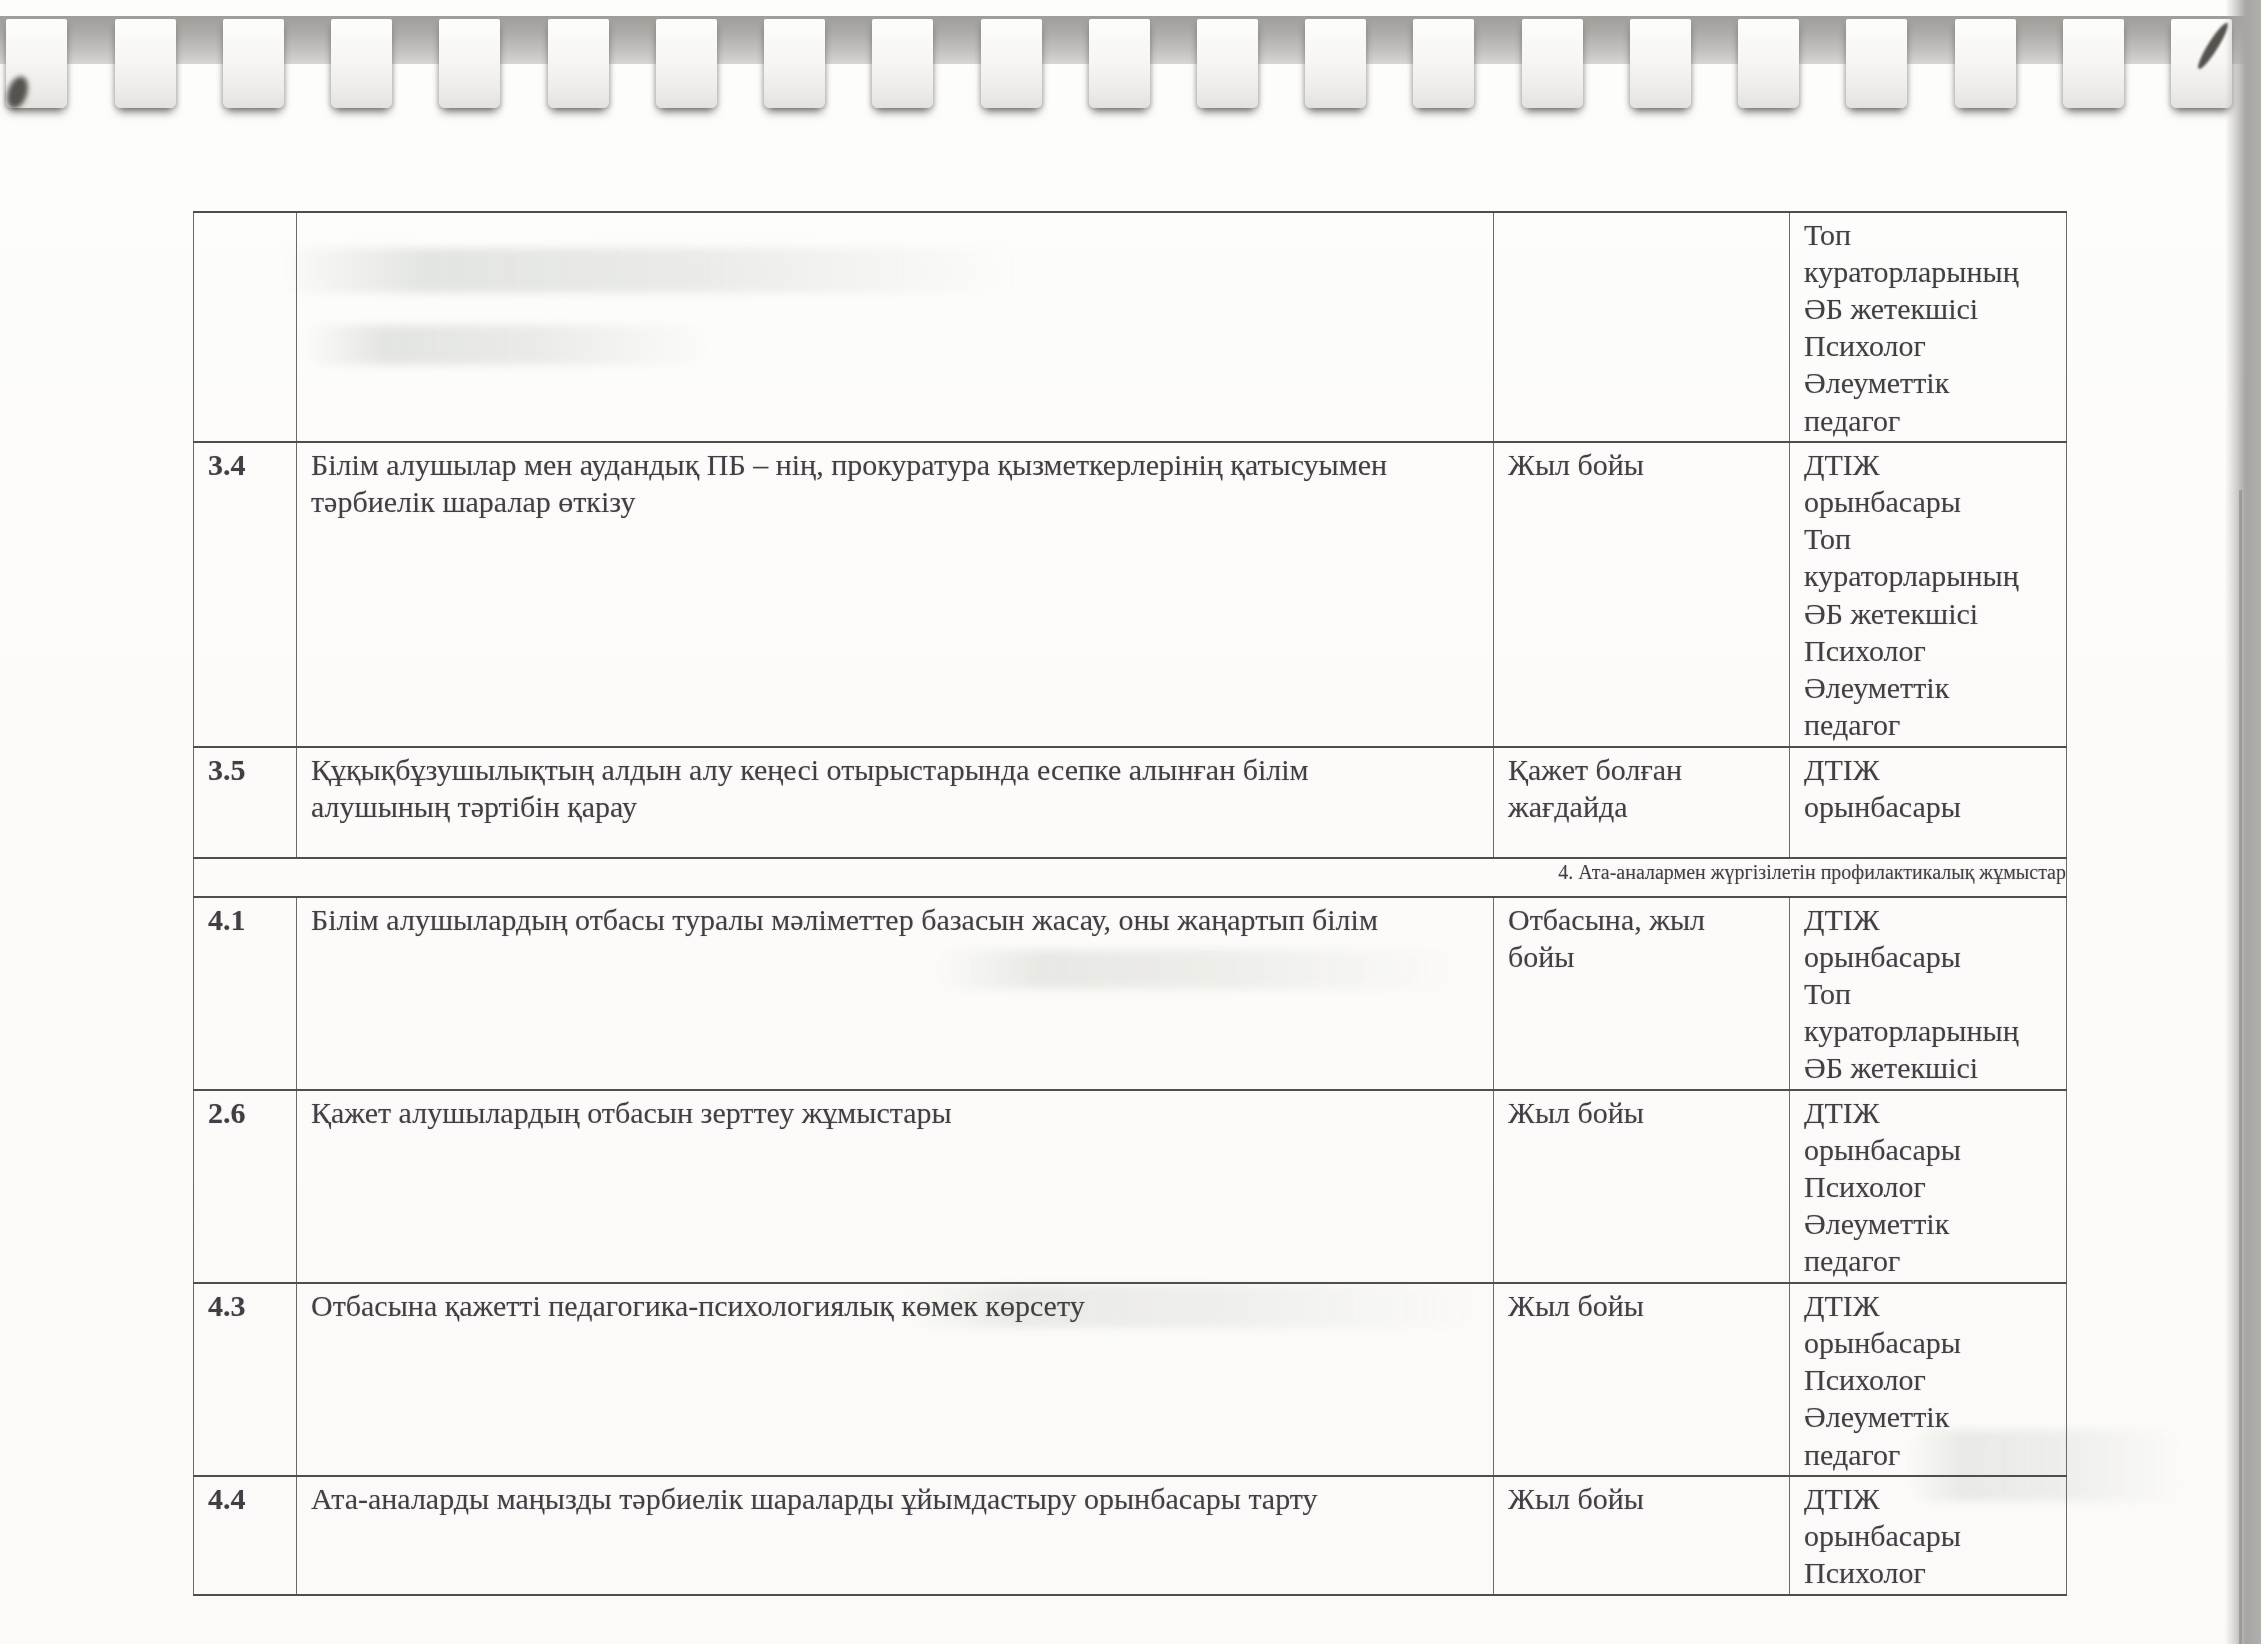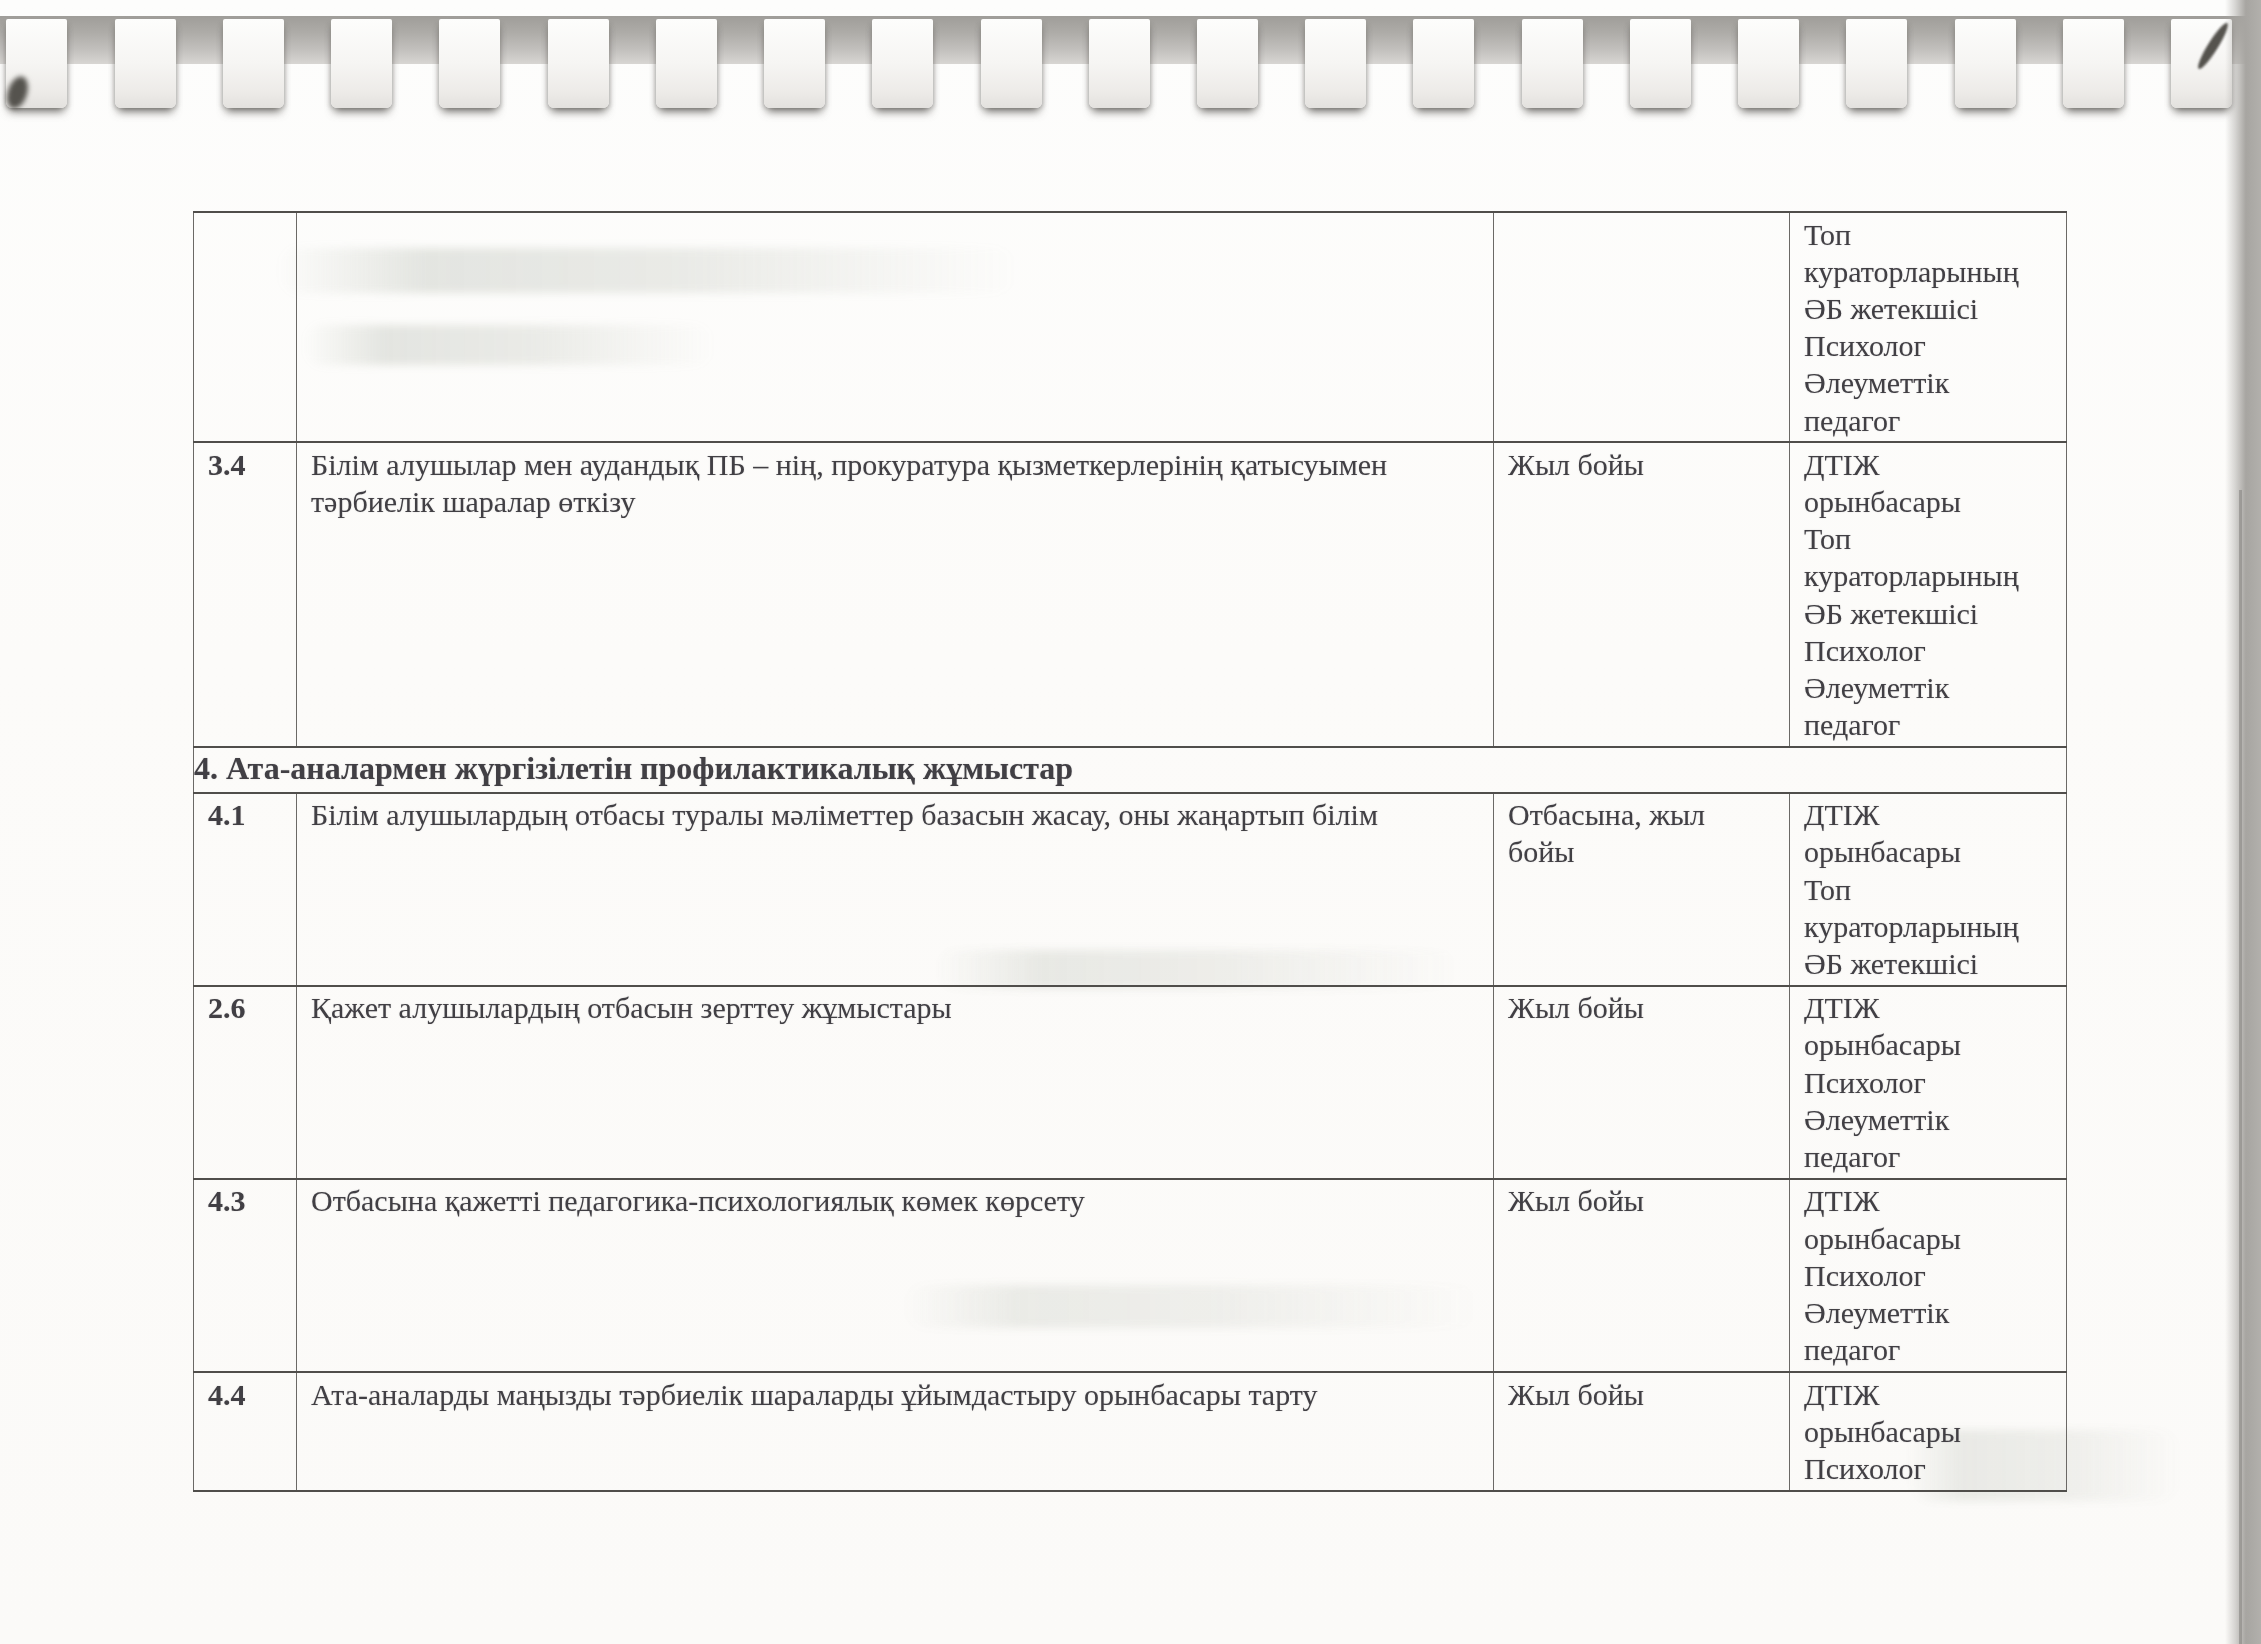--- a/index.html
+++ b/index.html
@@ -48,21 +48,21 @@
     border-top:2.6px solid #504e4b;border-bottom:2.6px solid #504e4b;
     vertical-align:top;padding:2.6px 9px 2.6px 14px;
     white-space:pre-line;overflow:hidden;
     text-shadow:0 0 1.3px rgba(65,63,68,.28);
   }
   table.sched{border:1.9px solid #514f4c;margin-top:30px;}
   td.c-num{padding-left:9px;padding-right:2.6px;font-weight:bold;}
   td.c-task{padding-right:19.3px;}
   td.c-resp{padding-top:5.2px;}
   tr.section-row td{
-    text-align:left;font-weight:bold;font-size:32px;padding:1.3px 0 2.6px 0;
+    text-align:right;font-weight:normal;font-size:20px;padding:1.3px 0 2.6px 0;
     white-space:normal;
   }
 </style>
 </head>
 <body>
 
 <div class="page">
 
   <div class="comb">
     <div class="comb-band"></div>
@@ -129,20 +129,29 @@
             <td class="c-time">Жыл бойы</td>
             <td class="c-resp">ДТІЖ
 орынбасары
 Топ
 кураторларының
 ӘБ жетекшісі
 Психолог
 Әлеуметтік
 педагог</td>
           </tr>
+          <tr style="height: 111px;">
+            <td class="c-num">3.5</td>
+            <td class="c-task">Құқықбұзушылықтың алдын алу кеңесі отырыстарында есепке алынған білім
+алушының тәртібін қарау</td>
+            <td class="c-time">Қажет болған
+жағдайда</td>
+            <td class="c-resp">ДТІЖ
+орынбасары</td>
+          </tr>
           <tr class="section-row" style="height: 39px;">
             <td colspan="4">4. Ата-аналармен жүргізілетін профилактикалық жұмыстар</td>
           </tr>
           <tr style="height: 183px;">
             <td class="c-num">4.1</td>
             <td class="c-task">Білім алушылардың отбасы туралы мәліметтер базасын жасау, оны жаңартып білім</td>
             <td class="c-time">Отбасына, жыл
 бойы</td>
             <td class="c-resp">ДТІЖ
 орынбасары

